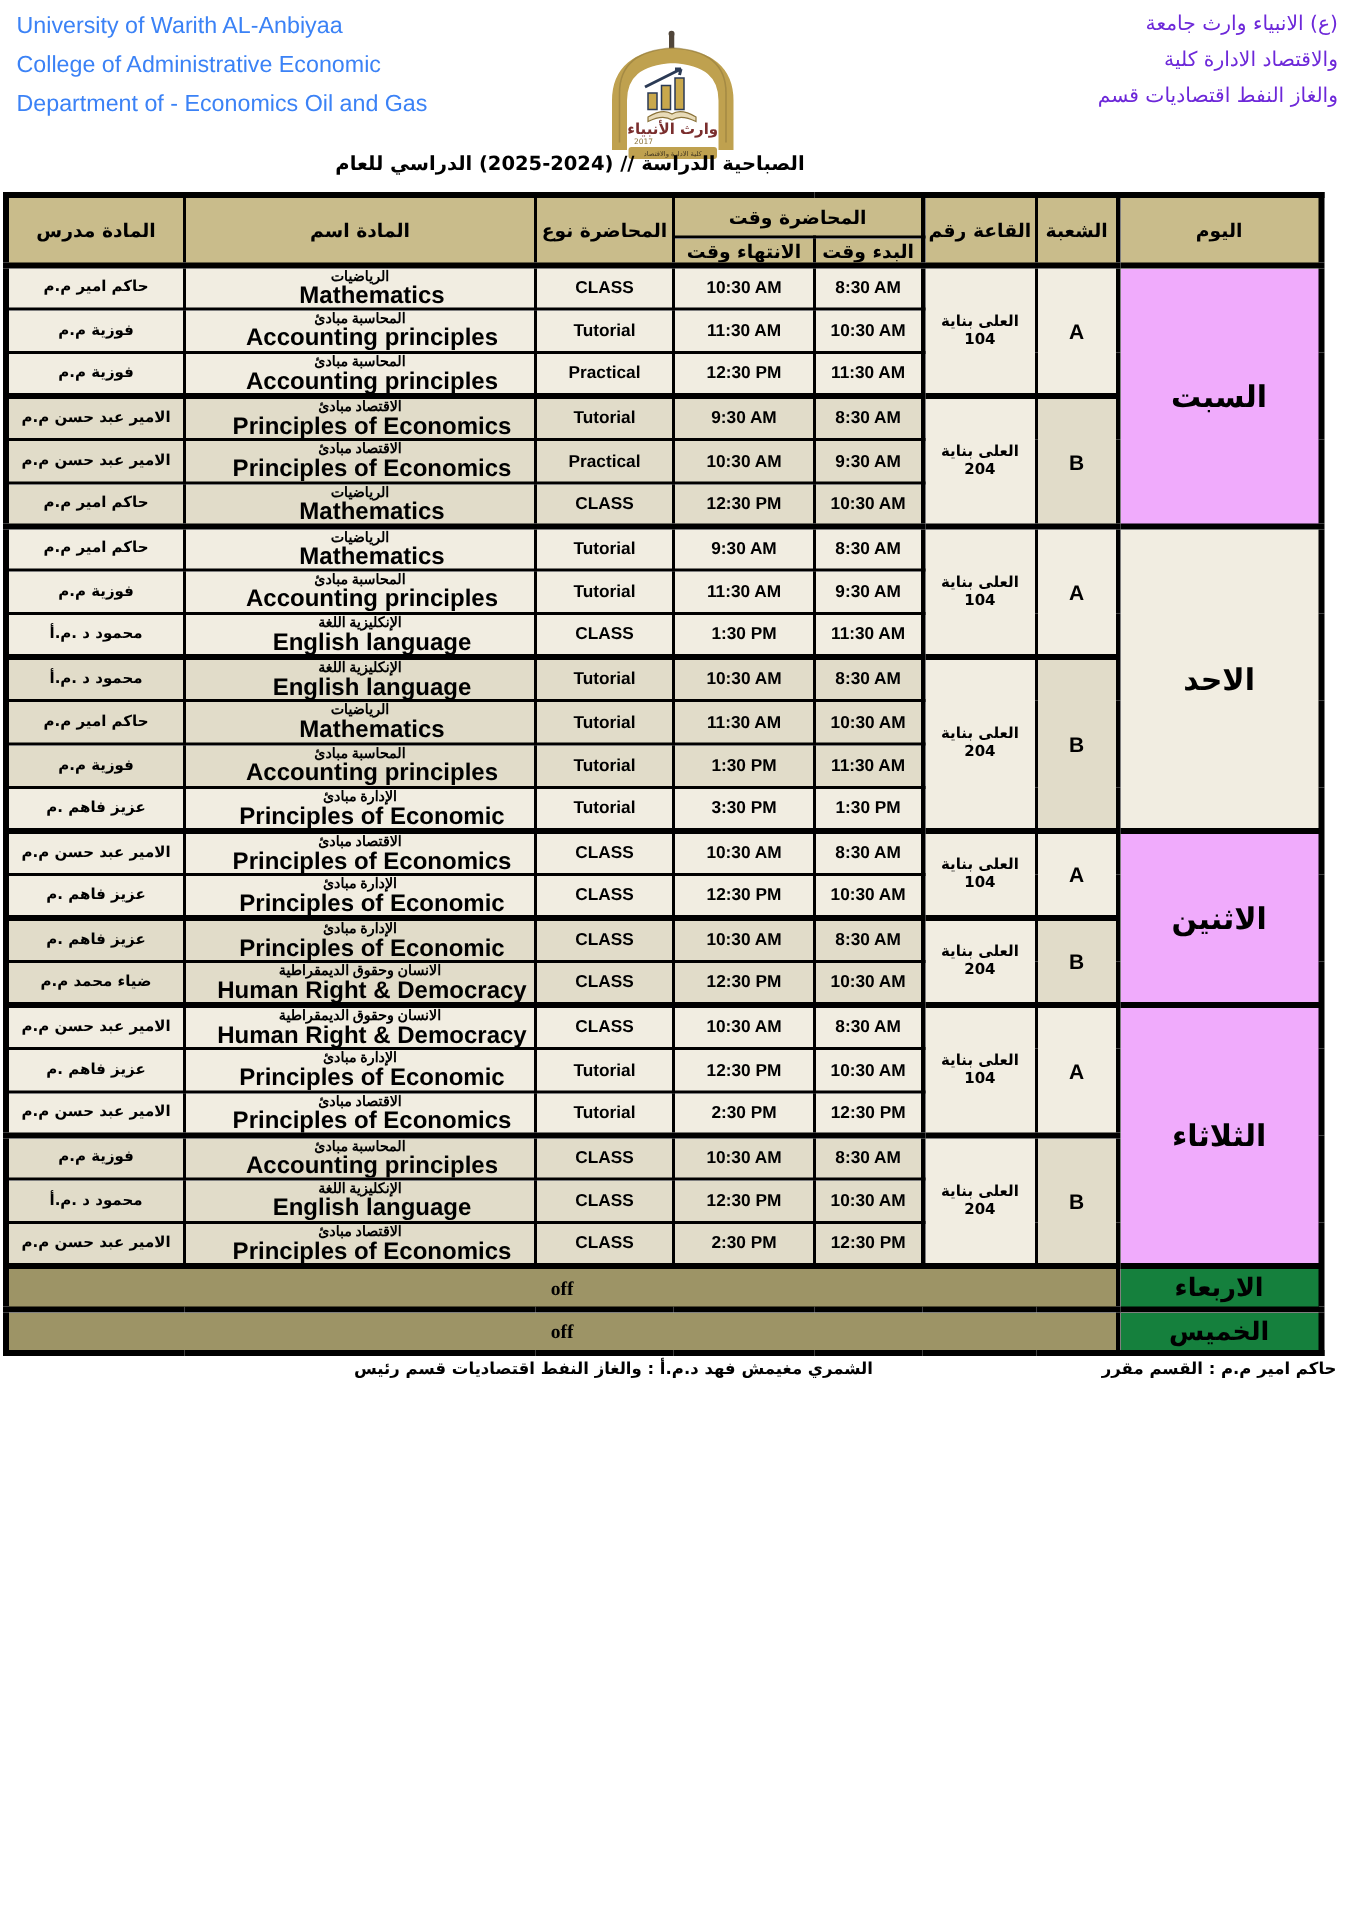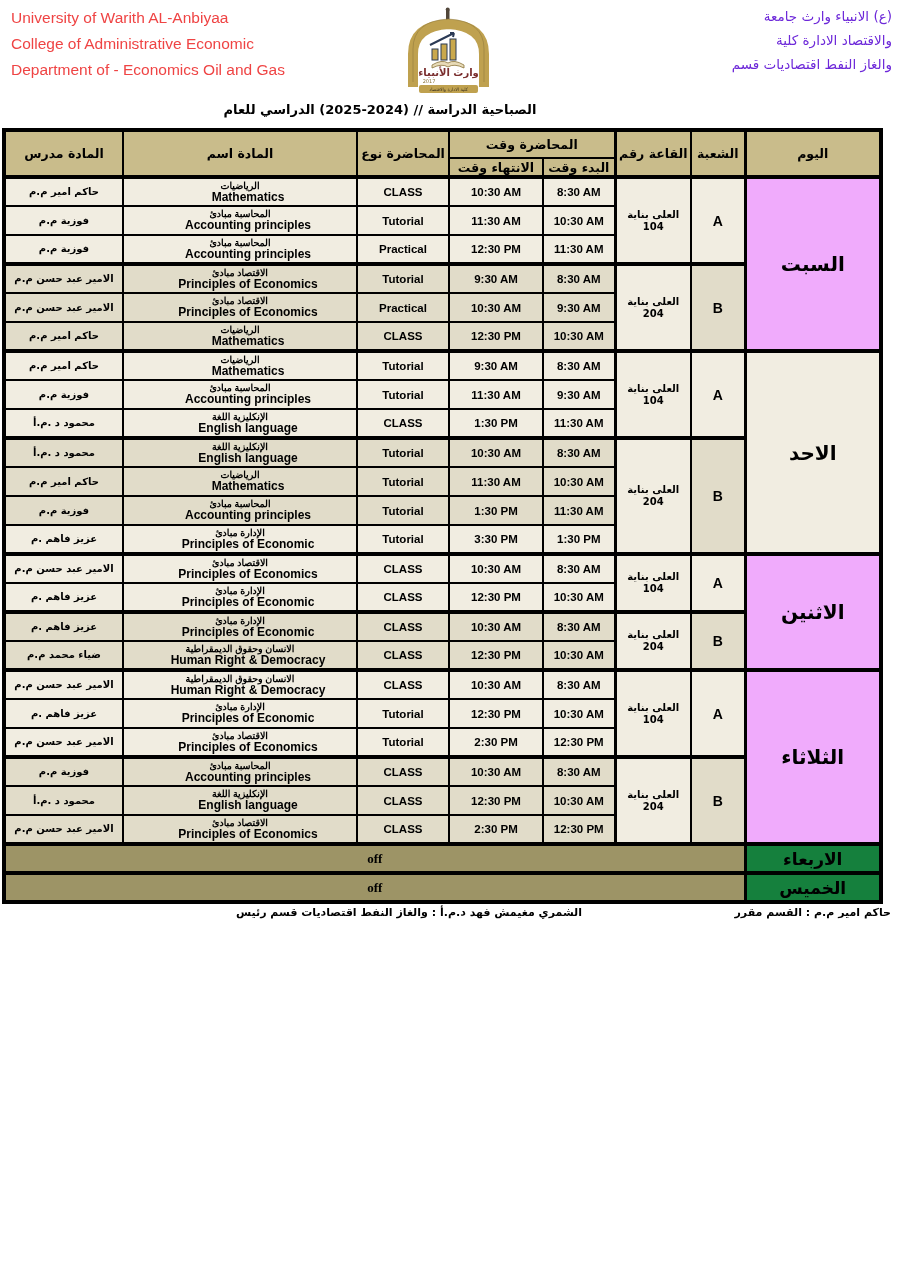--- a/index.html
+++ b/index.html
@@ -1,40 +1,40 @@
 <!DOCTYPE html>
 <html><head>
 <meta charset="utf-8">
 <style>
   html,body{margin:0;padding:0;background:#fff;}
   .page{position:relative;width:905px;height:1280px;background:#ffffff;overflow:hidden;
         font-family:"Liberation Sans","DejaVu Sans",sans-serif;color:#000;}
   
-  .hdr-en{position:absolute;left:11px;top:5px;font-size:15.5px;line-height:26px;color:#ef4444;font-weight:400;}
+  .hdr-en{position:absolute;left:11px;top:5px;font-size:15.5px;line-height:26px;color:#3b82f6;font-weight:400;}
   .hdr-ar{position:absolute;right:13px;top:4px;text-align:right;font-size:13.5px;line-height:24px;
           font-family:"DejaVu Sans",sans-serif;color:#6d28d9;}
-  .logo{position:absolute;left:402px;top:7px;width:93px;height:87px;}
+  .logo{position:absolute;left:402px;top:20px;width:93px;height:87px;}
   .doc-title{position:absolute;left:0;top:102px;width:760px;text-align:center;font-weight:700;
              font-size:13px;font-family:"DejaVu Sans",sans-serif;}
   
   table.sched{position:absolute;left:2px;top:128px;width:877px;border-collapse:collapse;
               table-layout:fixed;border:4px solid #000;}
   .sched th,.sched td{border:2px solid #000;padding:0;text-align:center;vertical-align:middle;
               font-weight:700;color:#000;overflow:hidden;}
   .sched thead th{background:#c9bc8b;font-size:12.5px;font-family:"DejaVu Sans",sans-serif;}
   .sched thead tr.h1 th{height:25px;}
   .sched thead tr.h2 th{height:16px;}
   .hb{border-bottom:4px solid #000 !important;}
   .sched tbody tr{height:29px;}
   tr.sec-start > td{border-top:4px solid #000;}
   .c-light{background:#f1ede1;}
   .c-dark{background:#e1dcc9;}
   .teacher-cell,.room-cell{font-size:10px;font-family:"DejaVu Sans",sans-serif;line-height:12px;}
-  .subject-cell .ar{font-size:9.5px;line-height:11px;font-family:Liberation Sans, sans-serif;}
-  .subject-cell .en{font-size:12px;line-height:13.5px;font-family:"Liberation Sans",sans-serif;margin-left:16px;}
+  .subject-cell .ar{font-size:9.5px;line-height:11px;font-family:Liberation Serif, serif;}
+  .subject-cell .en{font-size:16px;line-height:13.5px;font-family:"Liberation Sans",sans-serif;margin-left:16px;}
   .type-cell,.time-cell{font-size:11.5px;font-family:"Liberation Sans",sans-serif;}
   .section-cell{font-size:14px;font-family:"Liberation Sans",sans-serif;}
   .day-cell{font-size:20px;font-family:"DejaVu Sans",sans-serif;border-left:3px solid #000 !important;}
   .h-day,.off-label{border-left:3px solid #000 !important;}
   .h-room,.room-cell{border-left:3px solid #000 !important;}
   .day-olive{background:#f0abfc;}
   .day-light{background:#f1ede1;}
   .off-band{background:#9d9466;font-size:13px;font-family:Liberation Serif, serif;}
   tr.off-row{height:32px;}
   .off-label{background:#15803d;font-size:17px;font-family:"DejaVu Sans",sans-serif;}

